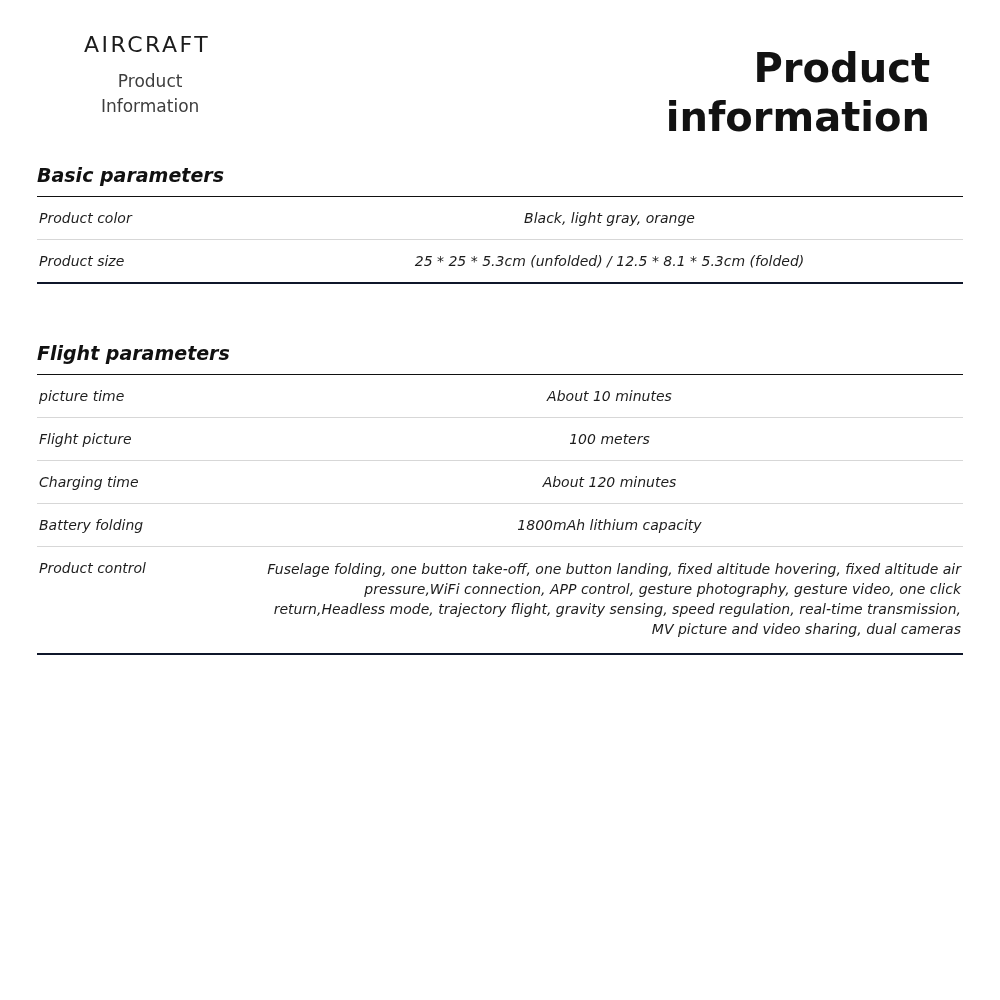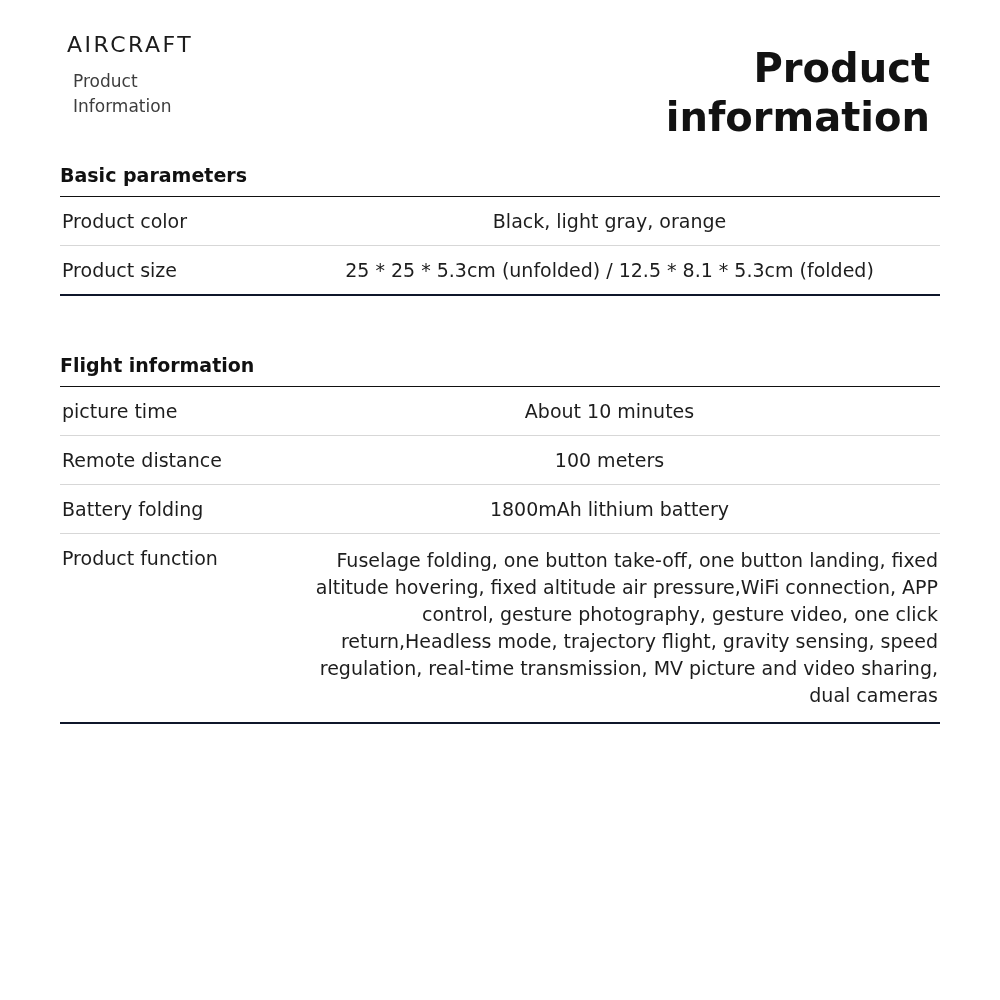--- a/index.html
+++ b/index.html
@@ -23,22 +23,23 @@
     box-sizing: border-box;
   }
 
   
   .header {
     position: relative;
     height: 150px;
   }
   .brand-block {
     position: absolute;
-    left: 67px;
+    left: 84px;
     top: 32px;
+    text-align: center;
   }
   .brand-title {
     font-size: 22px;
     letter-spacing: 2.5px;
     font-weight: 400;
     color: #1c1c1c;
     font-family: "DejaVu Sans", sans-serif;
   }
   .brand-sub {
     margin-top: 12px;
@@ -58,21 +59,22 @@
     font-size: 40px;
     line-height: 1.22;
     font-weight: 700;
     color: #121212;
     letter-spacing: 0px;
     font-family: "DejaVu Sans", sans-serif;
   }
 
   
   .section {
-    margin: 0 60px;
+    margin: 0 37px;
+    font-style: italic;
   }
   .section-title {
     font-size: 19px;
     font-weight: 700;
     color: #111111;
     padding: 0 0 10px 0;
     border-bottom: 1.5px solid #111111;
     font-family: "DejaVu Sans", sans-serif;
   }
   .spec-table {
@@ -80,21 +82,21 @@
     border-collapse: collapse;
   }
   .spec-table tr {
     border-bottom: 1px solid #d7d7d7;
   }
   .spec-table tr:last-child {
     border-bottom: 2px solid #0f172a;
   }
   .spec-table td {
     padding: 13px 2px 13px 2px;
-    font-size: 19px;
+    font-size: 14px;
     color: #1d1d1d;
     vertical-align: top;
     font-family: "DejaVu Sans", sans-serif;
     font-weight: 400;
   }
   .spec-table td.label {
     width: 215px;
     white-space: nowrap;
   }
   .spec-table td.value {
@@ -148,36 +150,40 @@
           <td class="label">Product size</td>
           <td class="value">25 * 25 * 5.3cm (unfolded) / 12.5 * 8.1 * 5.3cm (folded)</td>
         </tr>
       </tbody>
     </table>
   </div>
 
   <div class="block-gap"></div>
 
   <div class="section flight-block">
-    <div class="section-title">Flight information</div>
+    <div class="section-title">Flight parameters</div>
     <table class="spec-table">
       <tbody>
         <tr>
           <td class="label">picture time</td>
           <td class="value">About 10 minutes</td>
         </tr>
         <tr>
-          <td class="label">Remote distance</td>
+          <td class="label">Flight picture</td>
           <td class="value">100 meters</td>
         </tr>
         <tr>
-          <td class="label">Battery folding</td>
-          <td class="value">1800mAh lithium battery</td>
+          <td class="label">Charging time</td>
+          <td class="value">About 120 minutes</td>
         </tr>
         <tr>
-          <td class="label">Product function</td>
+          <td class="label">Battery folding</td>
+          <td class="value">1800mAh lithium capacity</td>
+        </tr>
+        <tr>
+          <td class="label">Product control</td>
           <td class="value left">Fuselage folding, one button take-off, one button landing, fixed altitude hovering, fixed altitude air pressure,WiFi connection, APP control, gesture photography, gesture video, one click return,Headless mode, trajectory flight, gravity sensing, speed regulation, real-time transmission, MV picture and video sharing, dual cameras</td>
         </tr>
       </tbody>
     </table>
   </div>
 
 </div>
 
 </body></html>

